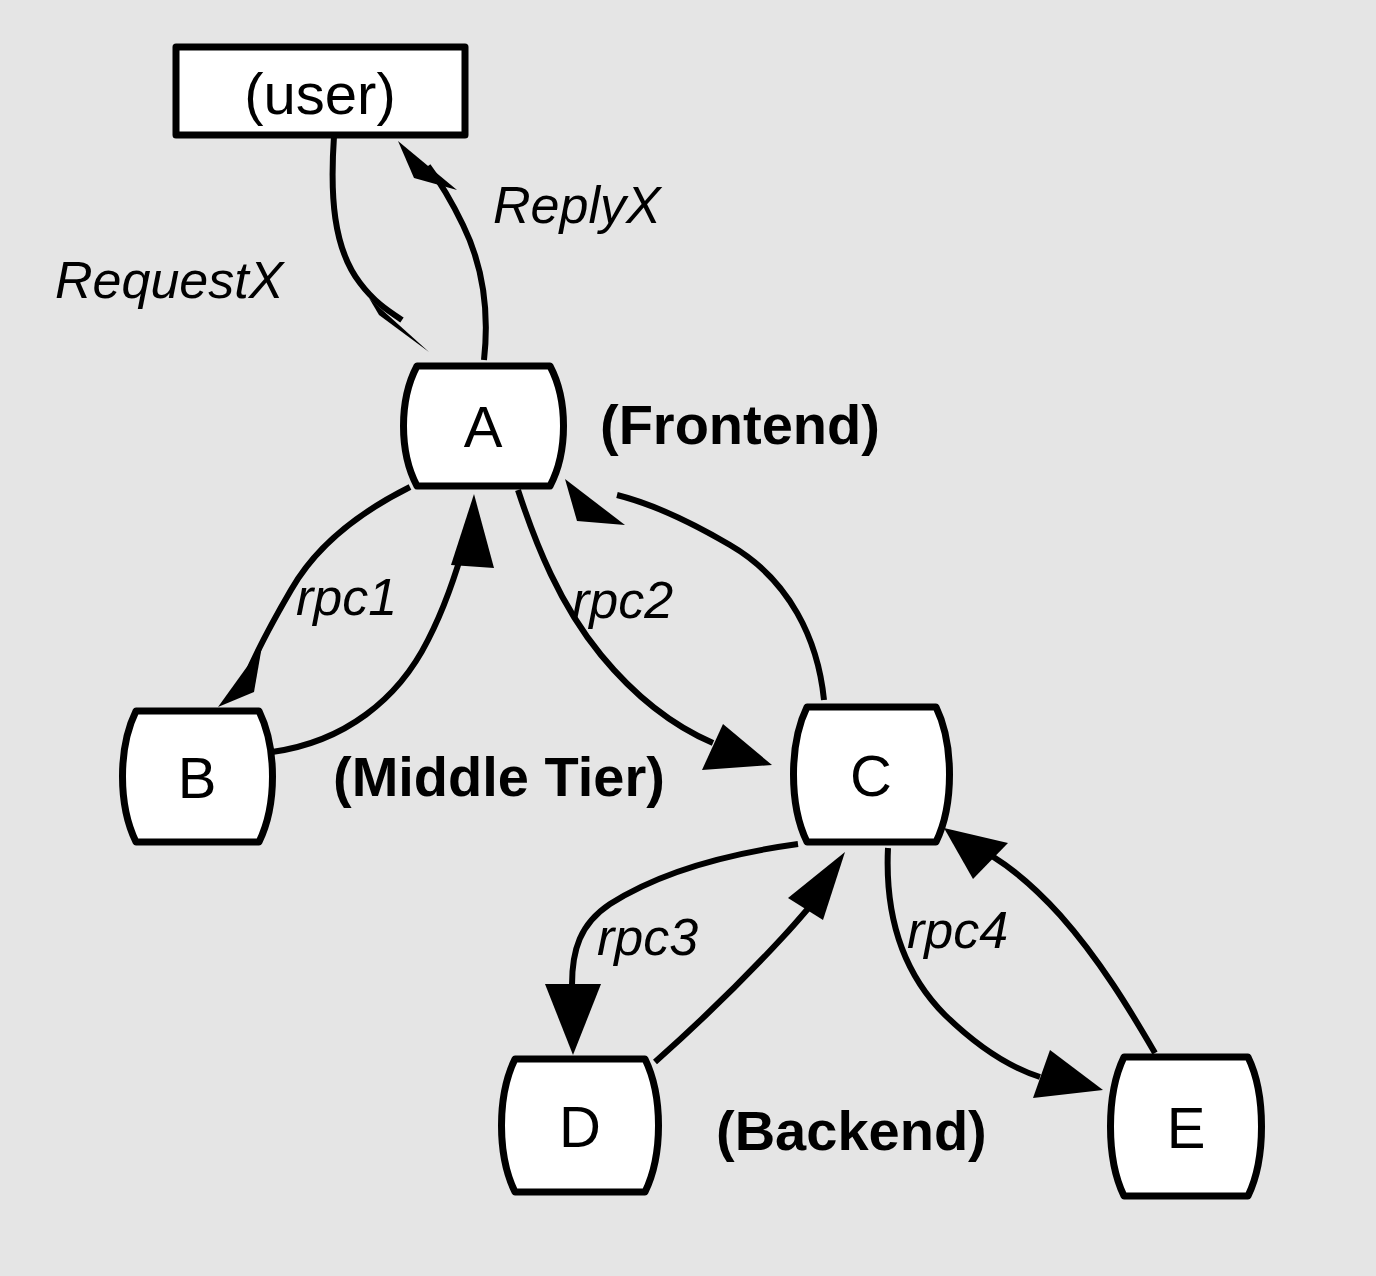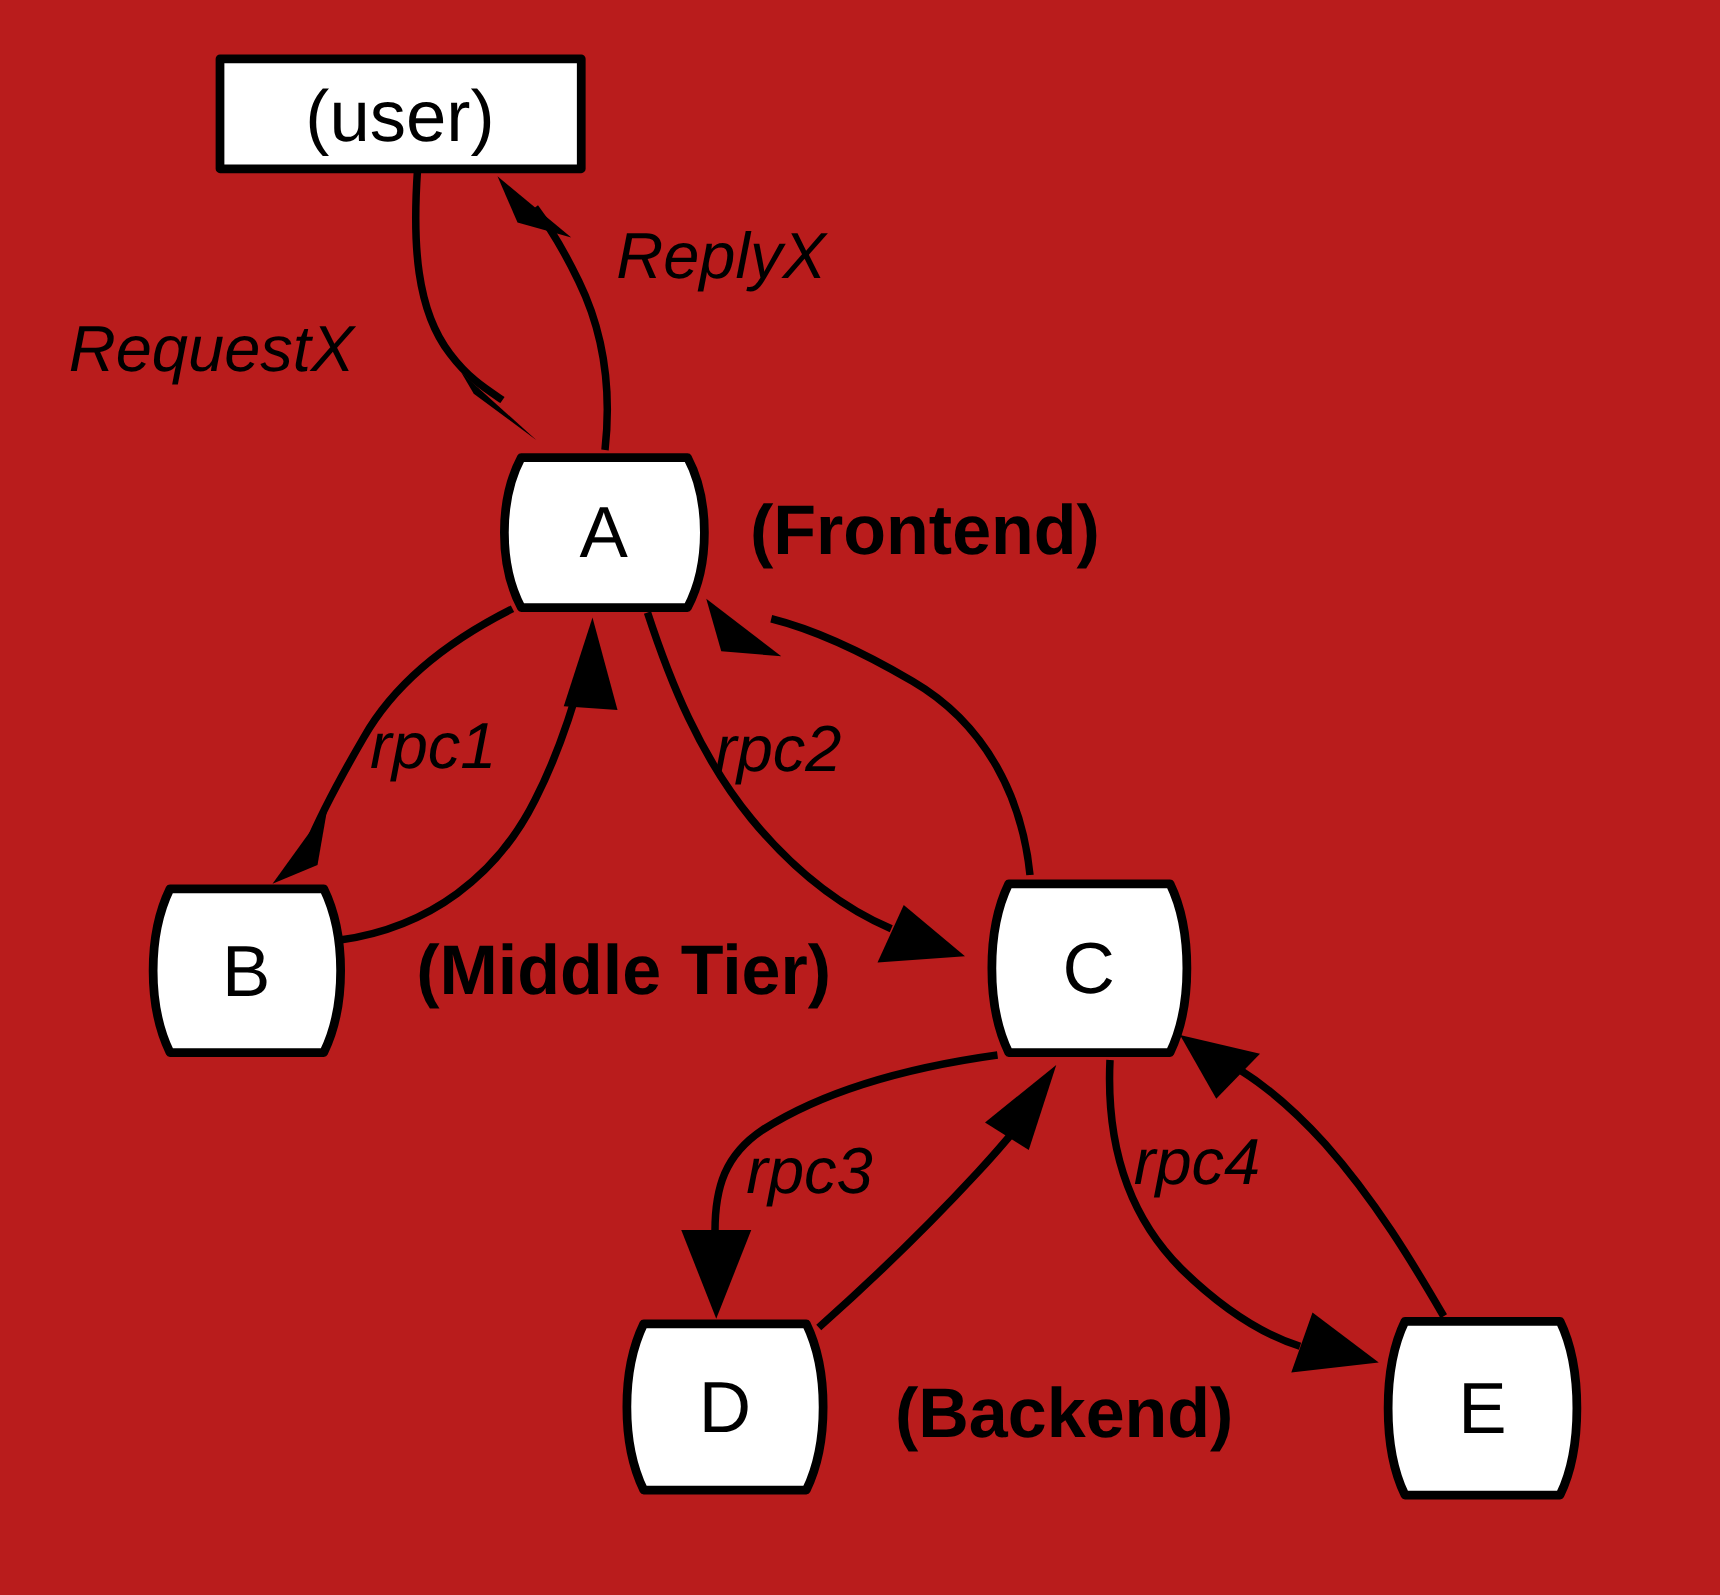--- a/index.html
+++ b/index.html
@@ -4,21 +4,21 @@
 <style>
   html, body {
     margin: 0;
     padding: 0;
     background: #ffffff;
   }
   #canvas {
     position: relative;
     width: 1376px;
     height: 1276px;
-    background: #b91c1c;
+    background: #e5e5e5;
     overflow: hidden;
     font-family: "Liberation Sans", sans-serif;
   }
   #diagram-svg {
     position: absolute;
     left: 0;
     top: 0;
     width: 1376px;
     height: 1276px;
   }

